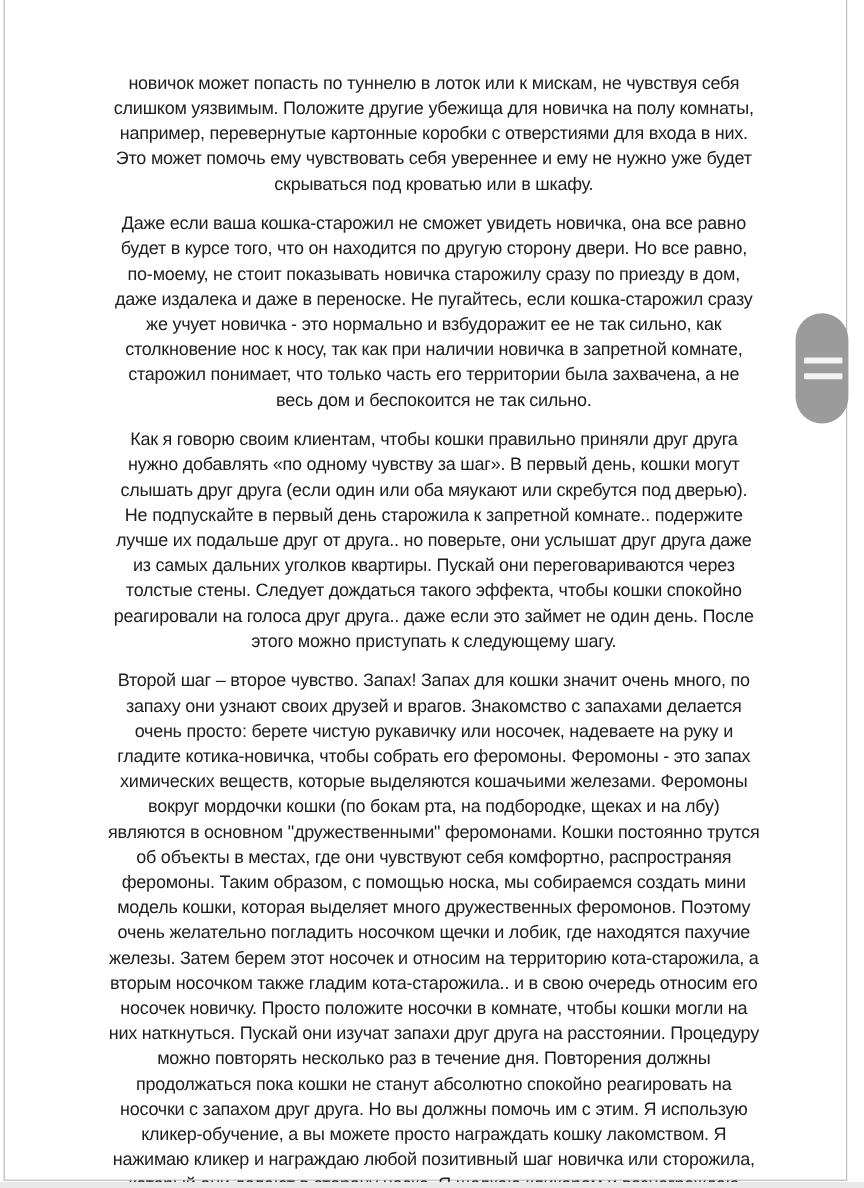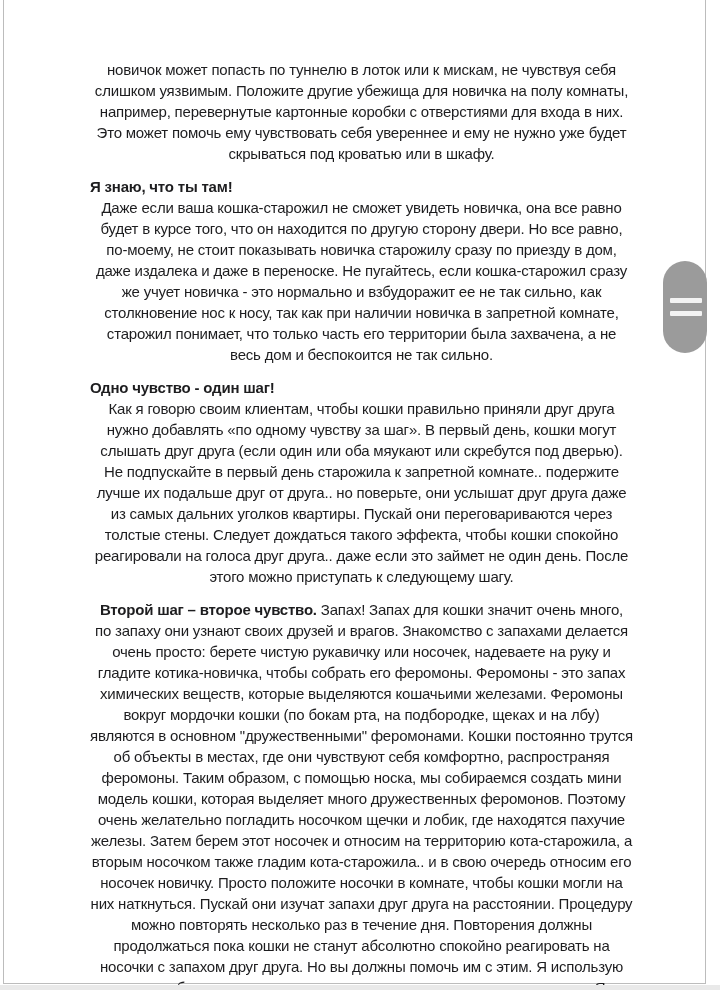--- a/index.html
+++ b/index.html
@@ -42,21 +42,21 @@
   }
   .para {
     margin: 0 0 12px 0;
     text-align: center;
   }
   .heading {
     margin: 0;
     font-weight: 700;
   }
   .lead {
-    font-weight: 700;
+    font-weight: 400;
   }
   .scroll-handle {
     position: absolute;
     left: 663px;
     top: 261px;
     width: 44px;
     height: 92px;
     background: #9b9b9b;
     border-radius: 22px;
     cursor: pointer;
@@ -71,23 +71,21 @@
   }
   .handle-bar.b1 { top: 37px; }
   .handle-bar.b2 { top: 50px; }
 </style>
 </head>
 <body>
 
 <div class="page">
   <div class="content">
     <p class="para">новичок может попасть по туннелю в лоток или к мискам, не чувствуя себя слишком уязвимым. Положите другие убежища для новичка на полу комнаты, например, перевернутые картонные коробки с отверстиями для входа в них. Это может помочь ему чувствовать себя увереннее и ему не нужно уже будет скрываться под кроватью или в шкафу.</p>
-    <p class="heading">Я знаю, что ты там!</p>
     <p class="para">Даже если ваша кошка-старожил не сможет увидеть новичка, она все равно будет в курсе того, что он находится по другую сторону двери. Но все равно, по-моему, не стоит показывать новичка старожилу сразу по приезду в дом, даже издалека и даже в переноске. Не пугайтесь, если кошка-старожил сразу же учует новичка - это нормально и взбудоражит ее не так сильно, как столкновение нос к носу, так как при наличии новичка в запретной комнате, старожил понимает, что только часть его территории была захвачена, а не весь дом и беспокоится не так сильно.</p>
-    <p class="heading">Одно чувство - один шаг!</p>
     <p class="para">Как я говорю своим клиентам, чтобы кошки правильно приняли друг друга нужно добавлять «по одному чувству за шаг». В первый день, кошки могут слышать друг друга (если один или оба мяукают или скребутся под дверью). Не подпускайте в первый день старожила к запретной комнате.. подержите лучше их подальше друг от друга.. но поверьте, они услышат друг друга даже из самых дальних уголков квартиры. Пускай они переговариваются через толстые стены. Следует дождаться такого эффекта, чтобы кошки спокойно реагировали на голоса друг друга.. даже если это займет не один день. После этого можно приступать к следующему шагу.</p>
     <p class="para"><span class="lead">Второй шаг – второе чувство.</span><span> Запах! Запах для кошки значит очень много, по запаху они узнают своих друзей и врагов. Знакомство с запахами делается очень просто: берете чистую рукавичку или носочек, надеваете на руку и гладите котика-новичка, чтобы собрать его феромоны. Феромоны - это запах химических веществ, которые выделяются кошачьими железами. Феромоны вокруг мордочки кошки (по бокам рта, на подбородке, щеках и на лбу) являются в основном "дружественными" феромонами. Кошки постоянно трутся об объекты в местах, где они чувствуют себя комфортно, распространяя феромоны. Таким образом, с помощью носка, мы собираемся создать мини модель кошки, которая выделяет много дружественных феромонов. Поэтому очень желательно погладить носочком щечки и лобик, где находятся пахучие железы. Затем берем этот носочек и относим на территорию кота-старожила, а вторым носочком также гладим кота-старожила.. и в свою очередь относим его носочек новичку. Просто положите носочки в комнате, чтобы кошки могли на них наткнуться. Пускай они изучат запахи друг друга на расстоянии. Процедуру можно повторять несколько раз в течение дня. Повторения должны продолжаться пока кошки не станут абсолютно спокойно реагировать на носочки с запахом друг друга. Но вы должны помочь им с этим. Я использую кликер-обучение, а вы можете просто награждать кошку лакомством. Я нажимаю кликер и награждаю любой позитивный шаг новичка или сторожила, который они делают в сторону носка. Я щелкаю кликером и вознаграждаю лакомством даже просто за то, что кот шел по направлению к носку. Я вознаграждаю за все то, что я хотела бы, чтобы кошка сделала снова, и я</span></p>
   </div>
 </div>
 
 <div class="page-gap"></div>
 
 <div class="scroll-handle">
   <span class="handle-bar b1"></span>
   <span class="handle-bar b2"></span>

